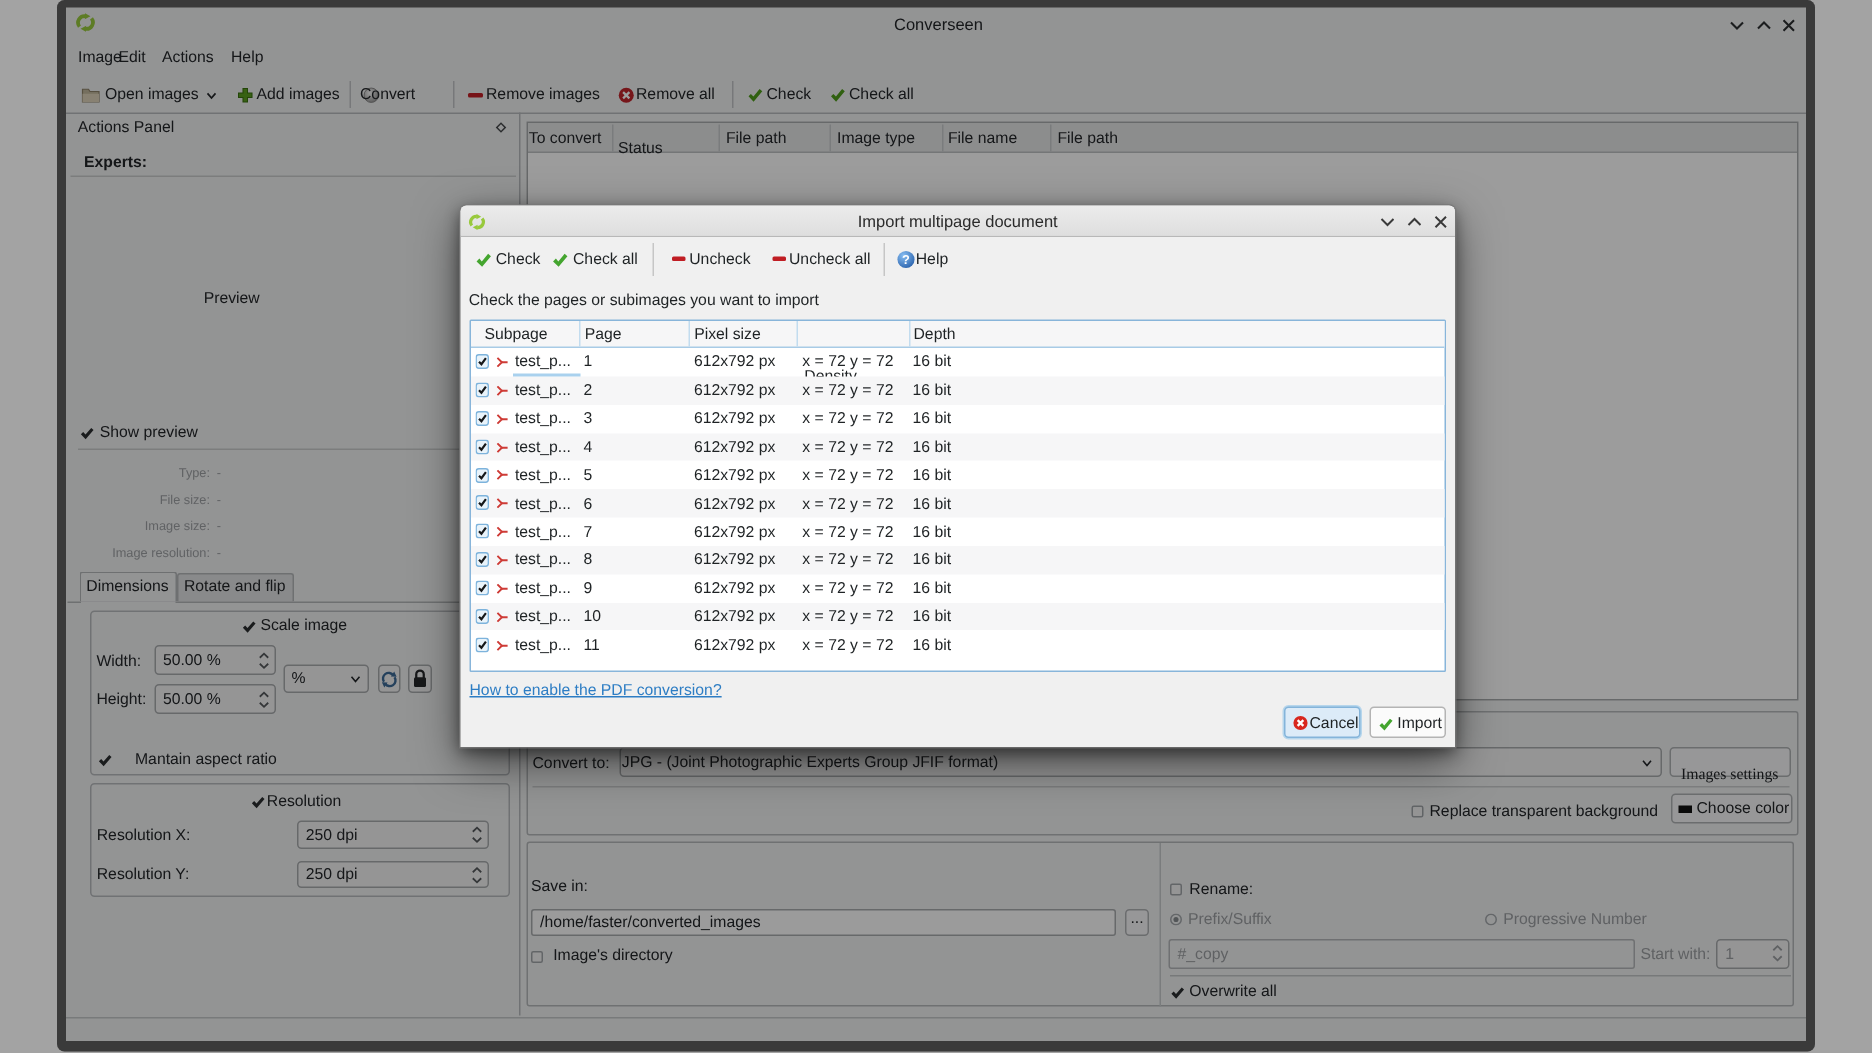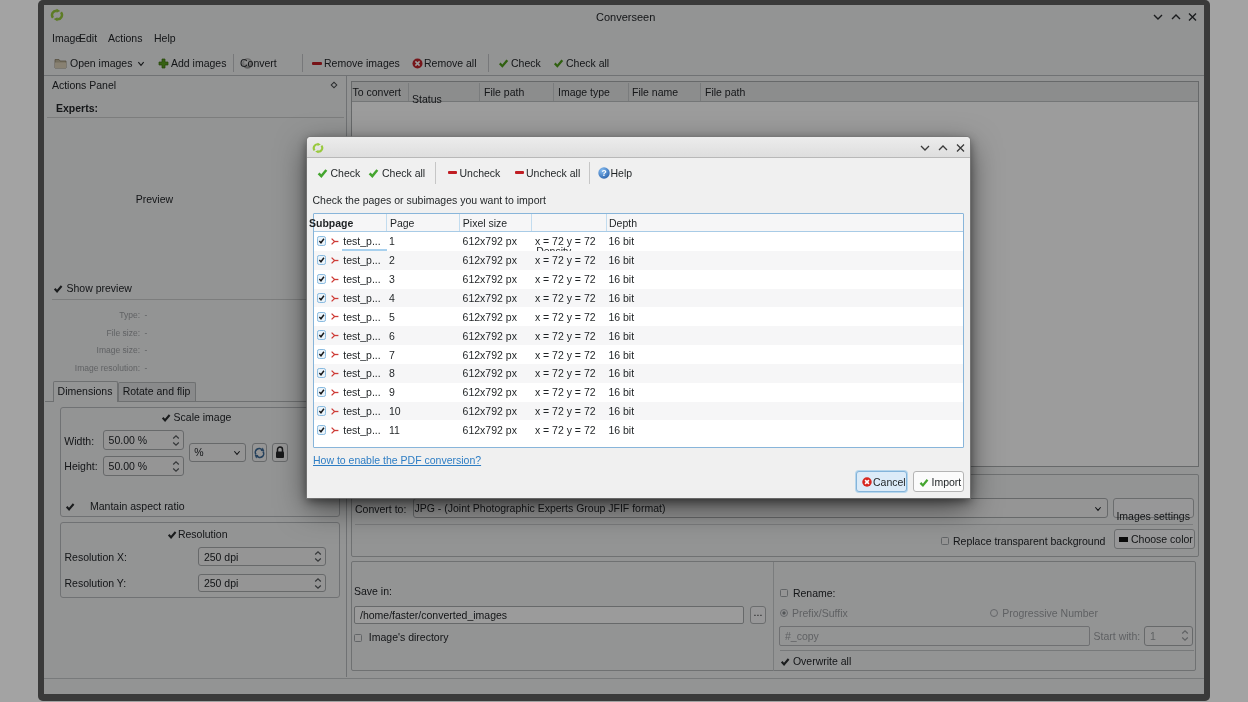--- a/index.html
+++ b/index.html
@@ -191,21 +191,21 @@
 <div class="sep" style="left:584px;top:77.5px;height:18px;background:#c6c9cb;"></div>
 <div class="sep" style="left:656px;top:77.5px;height:18px;background:#c6c9cb;"></div>
 <div class="bx" style="left:306.5px;top:469px;width:848.5px;height:83px;border:1px solid #b5b8ba;border-radius:2px;"></div>
 <div class="txt" style="left:311px;top:496.3px;height:15px;">Convert to:</div>
 <div class="bx" style="left:369px;top:493.3px;width:694.6px;height:20.1px;background:#f2f2f3;border:1px solid #a8abad;border-radius:3px;"></div>
 <div class="txt" style="left:370.5px;top:493.3px;height:20px;">JPG - (Joint Photographic Experts Group JFIF format)</div>
 <svg class="abs" style="left:1050px;top:500.5px" width="8" height="6" viewBox="0 0 9 6">
           <path d="M1.5 1 L4.5 4.5 L7.5 1" fill="none" stroke="#232629" stroke-width="1.2"></path>
         </svg>
 <div class="bx" style="left:1068.5px;top:493.3px;width:81.3px;height:20.1px;background:#f6f6f7;border:1px solid #aeb1b3;border-radius:3px;"></div>
-<div class="txt" style="left:1068.5px;top:493.3px;height:36px;width:81.3px;justify-content:center;">Images settings</div>
+<div class="txt" style="left:1068.5px;top:493.3px;height:36px;width:81.3px;justify-content:center;font-family:Liberation Serif, serif;">Images settings</div>
 <div class="hline" style="left:311px;top:519.2px;width:838px;background:#c9cbcd;"></div>
 <div class="bx" style="left:897.2px;top:531.6px;width:8px;height:8px;background:#f2f2f3;border:1px solid #a0a4a8;border-radius:1.5px;"></div>
 <div class="txt" style="left:909px;top:528px;height:15px;">Replace transparent background</div>
 <div class="bx" style="left:1070.3px;top:524.1px;width:80.6px;height:20px;background:#f6f6f7;border:1px solid #aeb1b3;border-radius:3px;"></div>
 <div class="bx" style="left:1075px;top:531.5px;width:9px;height:5.5px;background:#111;"></div>
 <div class="txt" style="left:1087px;top:524.1px;height:20px;">Choose color</div>
 <div class="bx" style="left:306.5px;top:556px;width:845.5px;height:110px;border:1px solid #b5b8ba;border-radius:2px;"></div>
 <div class="txt" style="left:310px;top:578.5px;height:15px;">Save in:</div>
 <div class="bx" style="left:310px;top:601px;width:389.6px;height:17.5px;background:#fcfcfc;border:1px solid #a8abad;border-radius:2px;"></div>
 <div class="txt" style="left:316px;top:601px;height:17.5px;">/home/faster/converted_images</div>
@@ -248,20 +248,21 @@
 <div style="position:absolute;left:307px;top:137px;width:663px;height:361px;background:#f0f0f0;border-radius:4px 4px 0 0;box-shadow:0 0 0 1px rgba(120,120,120,0.8),0 10px 30px rgba(0,0,0,0.55),0 3px 10px rgba(0,0,0,0.45);font-size:10.5px;color:#1e2224;">
 <div class="bx" style="left:0px;top:0px;width:663px;height:20.5px;background:linear-gradient(#ececec,#dedede);border-bottom:1px solid #b8b8b8;border-radius:4px 4px 0 0;"></div>
 <svg class="abs" style="left:4.5px;top:4.5px" width="12" height="12" viewBox="0 0 14 14">
 <g fill="none" stroke="#98c93c" stroke-width="2.5" stroke-linecap="butt">
 <path d="M3.0 9.8 A 4.4 4.4 0 0 1 6.9 2.7"></path>
 <path d="M11.0 4.2 A 4.4 4.4 0 0 1 7.1 11.3"></path>
 </g>
 <path d="M6.7 0.8 L 10.3 2.9 L 6.5 4.8 Z" fill="#98c93c"></path>
 <path d="M7.3 13.2 L 3.7 11.1 L 7.5 9.2 Z" fill="#98c93c"></path>
 </svg>
+<div class="txt" style="left:0px;top:3px;height:15px;width:663px;justify-content:center;font-size:11px;color:#2a2a2a;">Import multipage document</div>
 <svg class="abs" style="left:610px;top:4.5px" width="50" height="12" viewBox="0 0 50 12">
 <g fill="none" stroke="#3a3a3a" stroke-width="1.3">
 <path d="M4 4 L8 8 L12 4"></path>
 <path d="M22 8 L26 4 L30 8"></path>
 <path d="M40 2.5 L47 9.5 M47 2.5 L40 9.5"></path>
 </g>
 </svg>
 <svg class="abs" style="left:10px;top:30.5px" width="11" height="11" viewBox="0 0 11 11">
 <path d="M0.7 6.3 L2.6 4.4 L4.2 6.3 L8.4 1.2 L10.3 2.8 L4.4 9.9 Z" fill="#44a52f"></path>
 </svg>
@@ -283,21 +284,21 @@
             <stop offset="100%" stop-color="#2a62ac"></stop>
           </radialGradient>
         </defs>
 <circle cx="6" cy="6" r="5.7" fill="url(#hg)"></circle>
 <text x="6" y="9.2" text-anchor="middle" font-size="8.5" font-weight="bold" fill="#fff" font-family="Liberation Sans">?</text>
 </svg>
 <div class="txt" style="left:303.5px;top:25px;height:21px;">Help</div>
 <div class="txt" style="left:5.5px;top:55.5px;height:14px;">Check the pages or subimages you want to import</div>
 <div class="bx" style="left:5.5px;top:75.7px;width:651px;height:235.8px;background:#fff;border:1px solid #88b5da;border-radius:1px;"></div>
 <div class="bx" style="left:6.5px;top:76.7px;width:649px;height:18.3px;background:#f6f6f7;border-bottom:1px solid #a8cbe6;"></div>
-<div class="txt" style="left:2px;top:77px;height:18px;font-weight:bold;">Subpage</div>
+<div class="txt" style="left:16px;top:77px;height:18px;">Subpage</div>
 <div class="txt" style="left:82.9px;top:77px;height:18px;">Page</div>
 <div class="txt" style="left:155.8px;top:77px;height:18px;">Pixel size</div>
 <div class="txt" style="left:229.2px;top:77px;height:18px;margin-top:28px;">Density</div>
 <div class="txt" style="left:302px;top:77px;height:18px;">Depth</div>
 <div class="sep" style="left:78.5px;top:77.2px;height:17.3px;background:#c2dcef;"></div>
 <div class="sep" style="left:152px;top:77.2px;height:17.3px;background:#c2dcef;"></div>
 <div class="sep" style="left:224px;top:77.2px;height:17.3px;background:#c2dcef;"></div>
 <div class="sep" style="left:298.5px;top:77.2px;height:17.3px;background:#c2dcef;"></div>
 <svg class="abs" style="left:9.5px;top:99.2px" width="9" height="10" viewBox="0 0 10 11">
 <rect x="0.5" y="0.5" width="9" height="10" rx="2" fill="#e9f3fa" stroke="#7db3dc" stroke-width="1"></rect>

